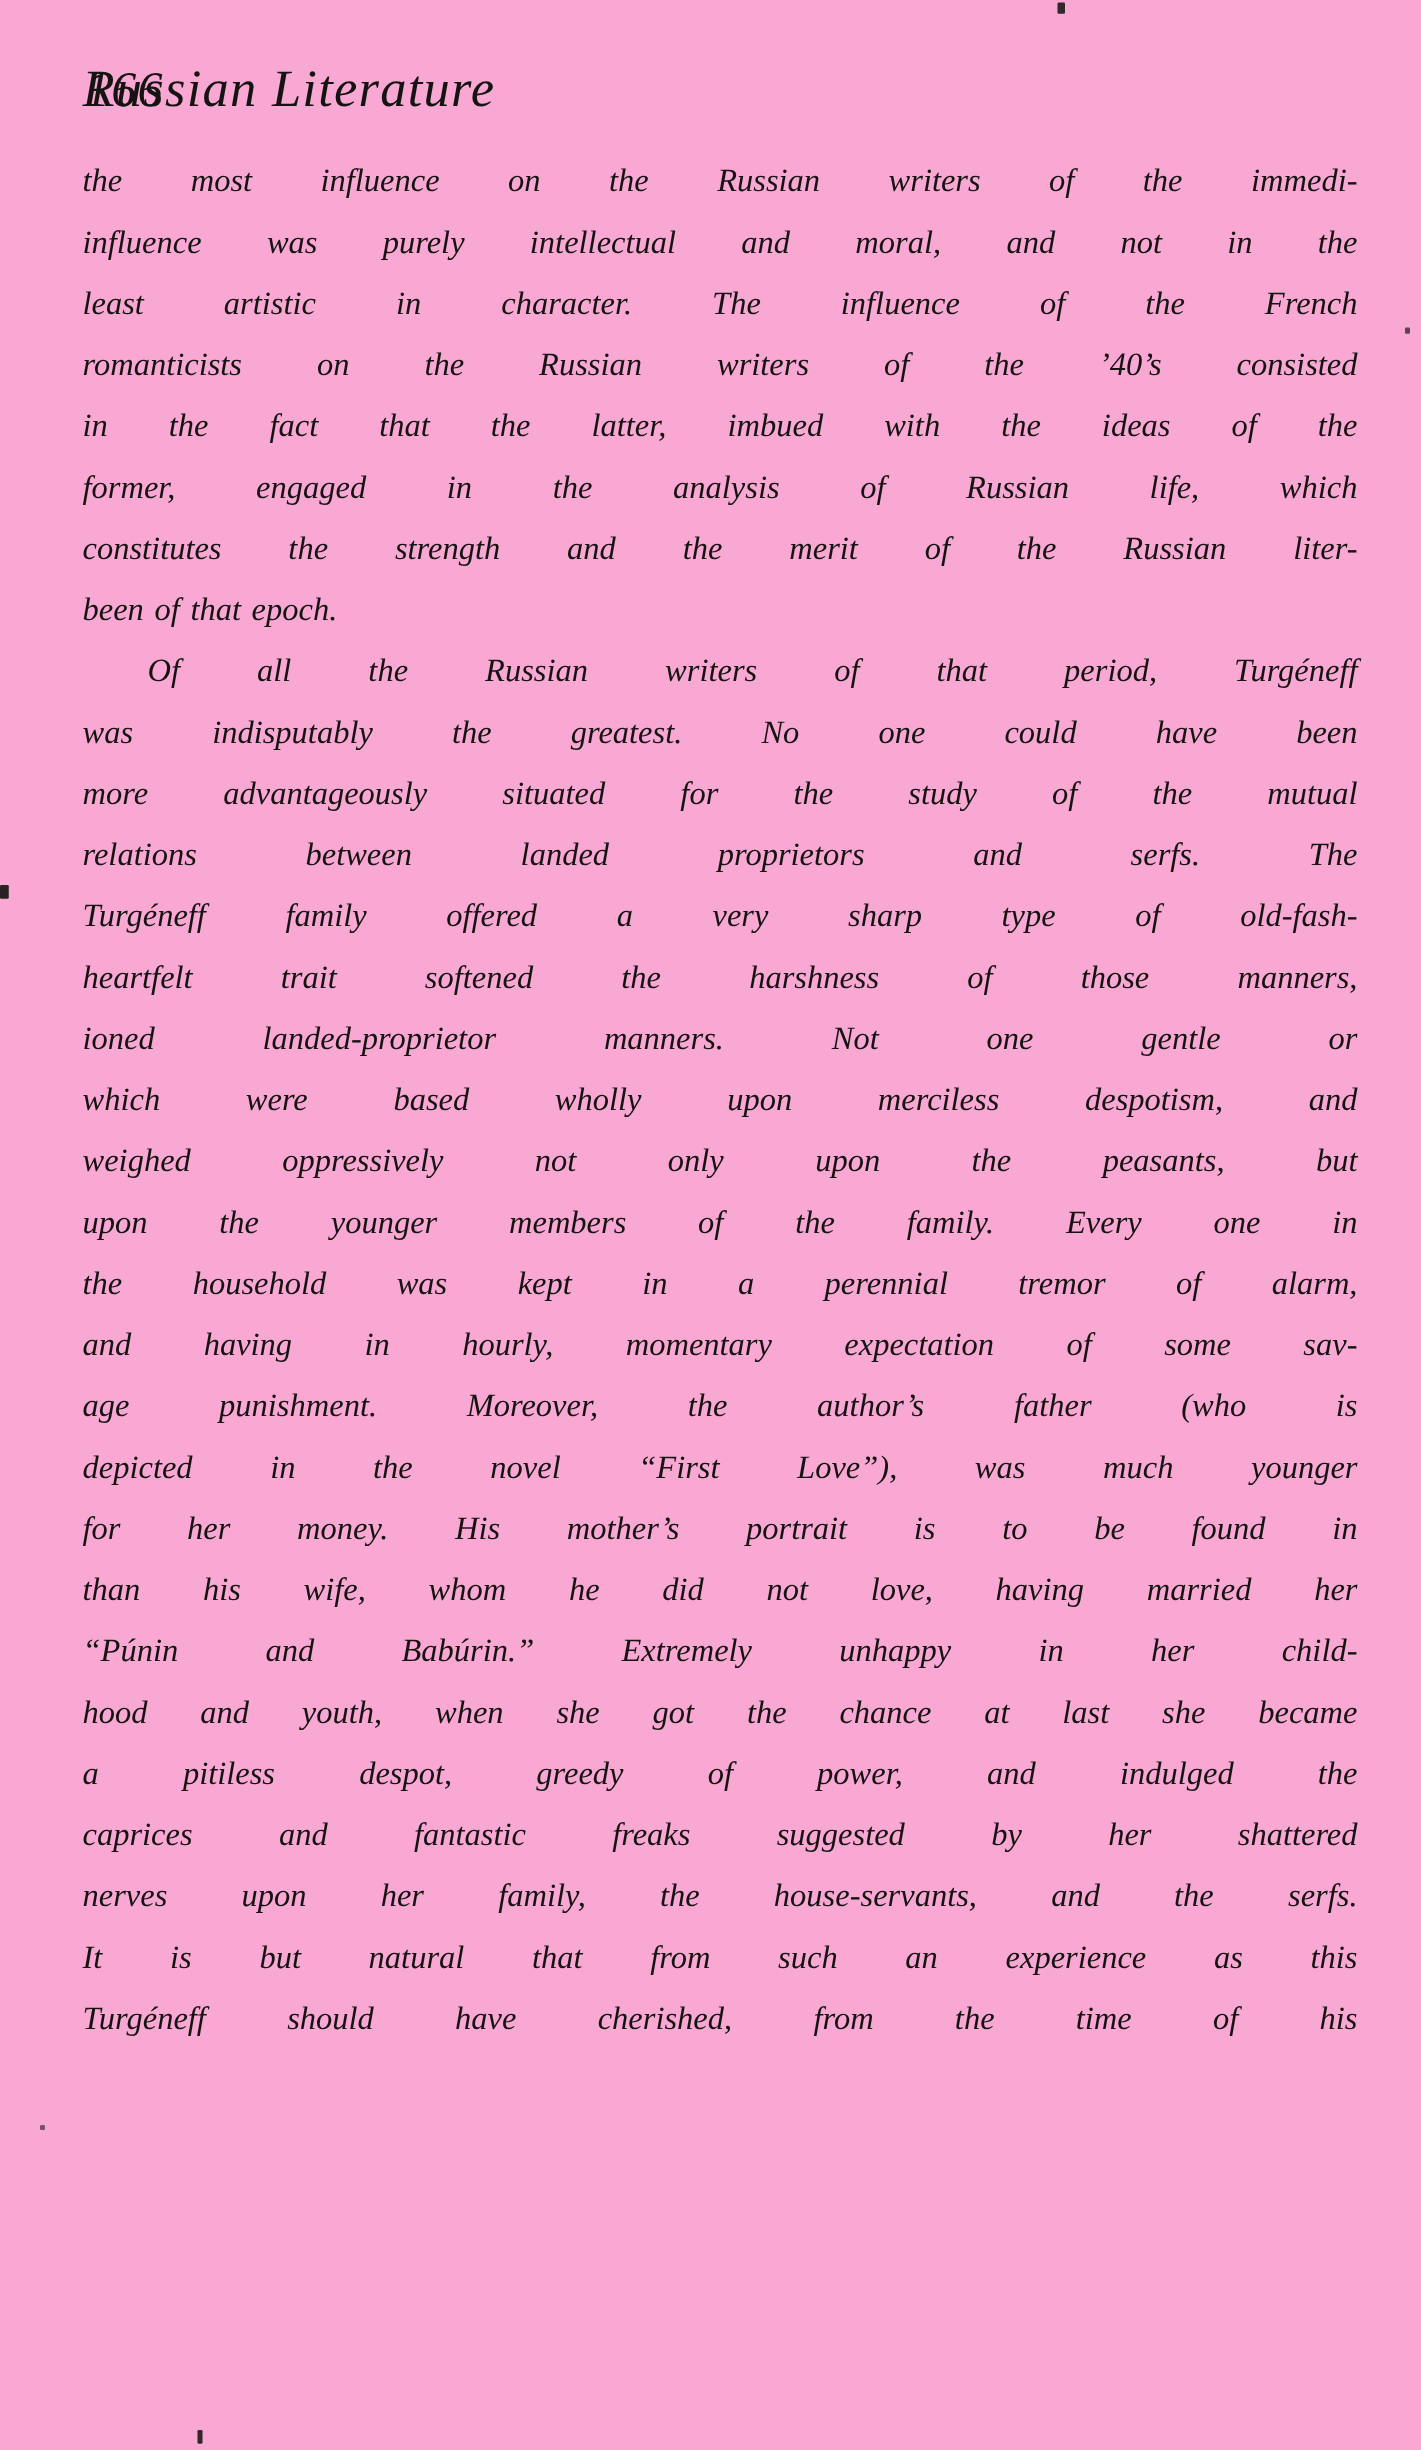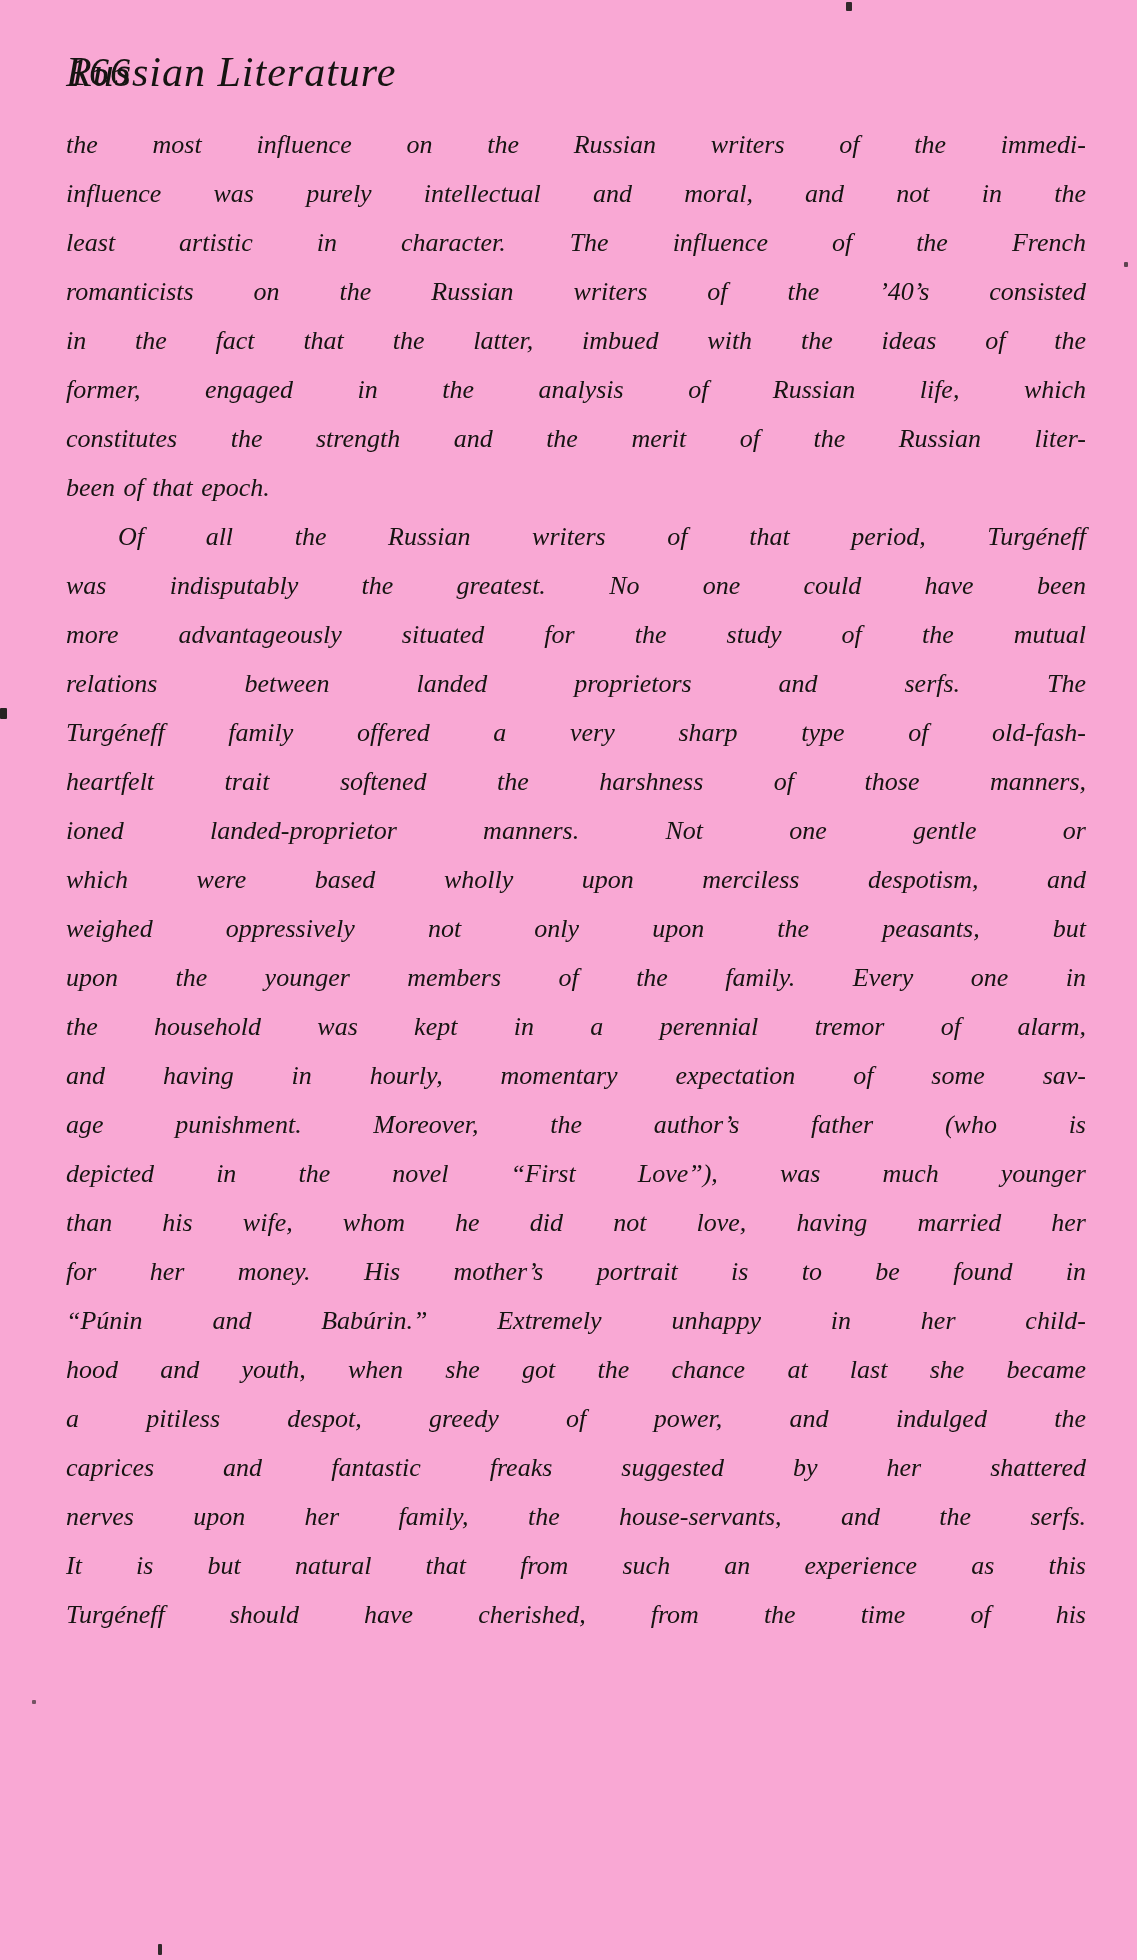--- a/index.html
+++ b/index.html
@@ -88,22 +88,22 @@
         <div class="line">Turgéneff family offered a very sharp type of old-fash-</div>
         <div class="line">heartfelt trait softened the harshness of those manners,</div>
         <div class="line">ioned landed-proprietor manners.  Not one gentle or</div>
         <div class="line">which were based wholly upon merciless despotism, and</div>
         <div class="line">weighed oppressively not only upon the peasants, but</div>
         <div class="line">upon the younger members of the family.  Every one in</div>
         <div class="line">the household was kept in a perennial tremor of alarm,</div>
         <div class="line">and having in hourly, momentary expectation of some sav-</div>
         <div class="line">age punishment.  Moreover, the author’s father (who is</div>
         <div class="line">depicted in the novel “First Love”), was much younger</div>
+        <div class="line">for her money.  His mother’s portrait is to be found in</div>
         <div class="line">than his wife, whom he did not love, having married her</div>
-        <div class="line">for her money.  His mother’s portrait is to be found in</div>
         <div class="line">“Púnin and Babúrin.”  Extremely unhappy in her child-</div>
         <div class="line">hood and youth, when she got the chance at last she became</div>
         <div class="line">a pitiless despot, greedy of power, and indulged the</div>
         <div class="line">caprices and fantastic freaks suggested by her shattered</div>
         <div class="line">nerves upon her family, the house-servants, and the serfs.</div>
         <div class="line">It is but natural that from such an experience as this</div>
         <div class="line">Turgéneff should have cherished, from the time of his</div>
       </div>
     </main>
 

